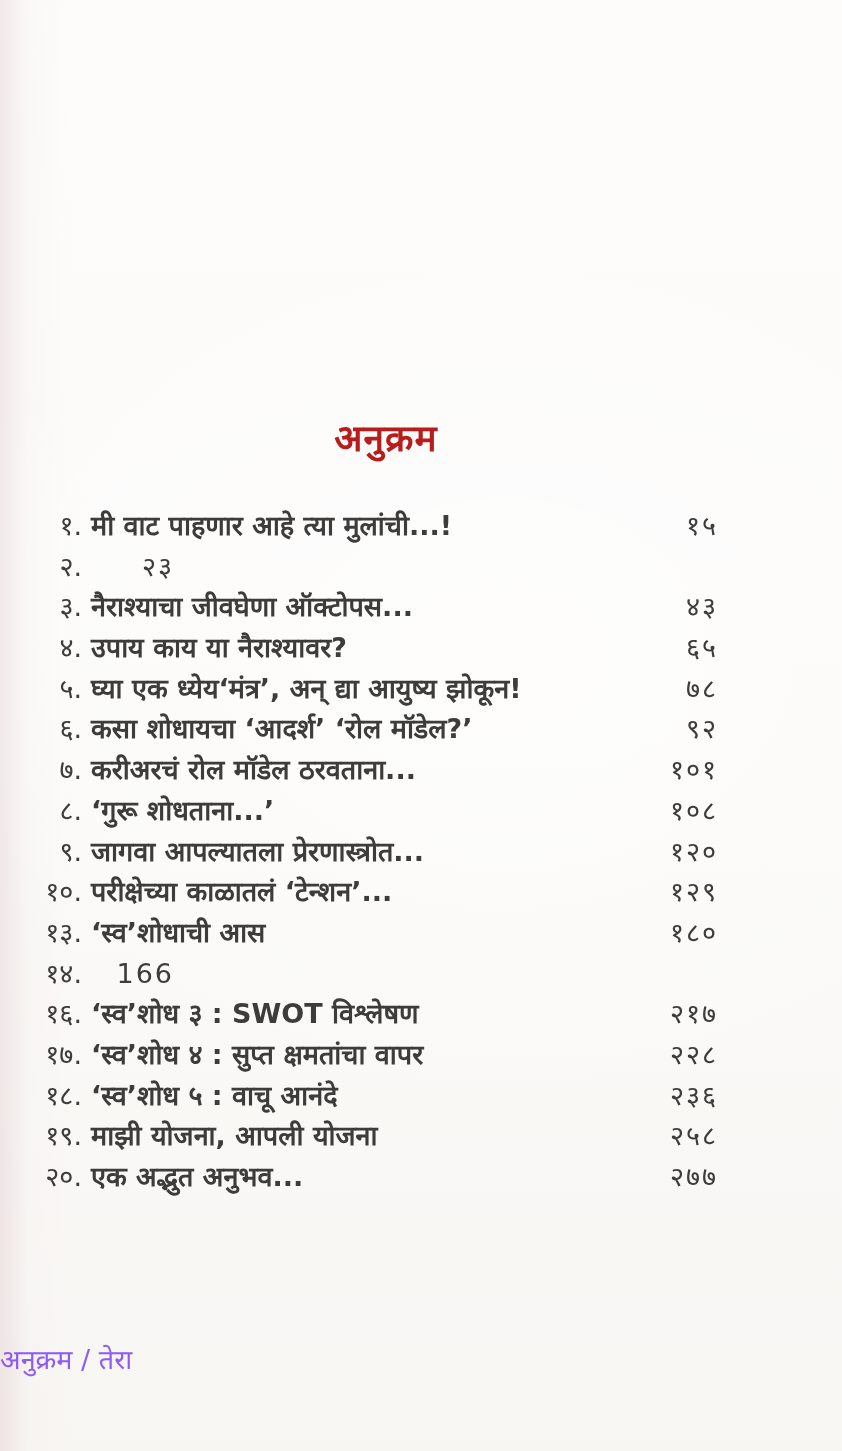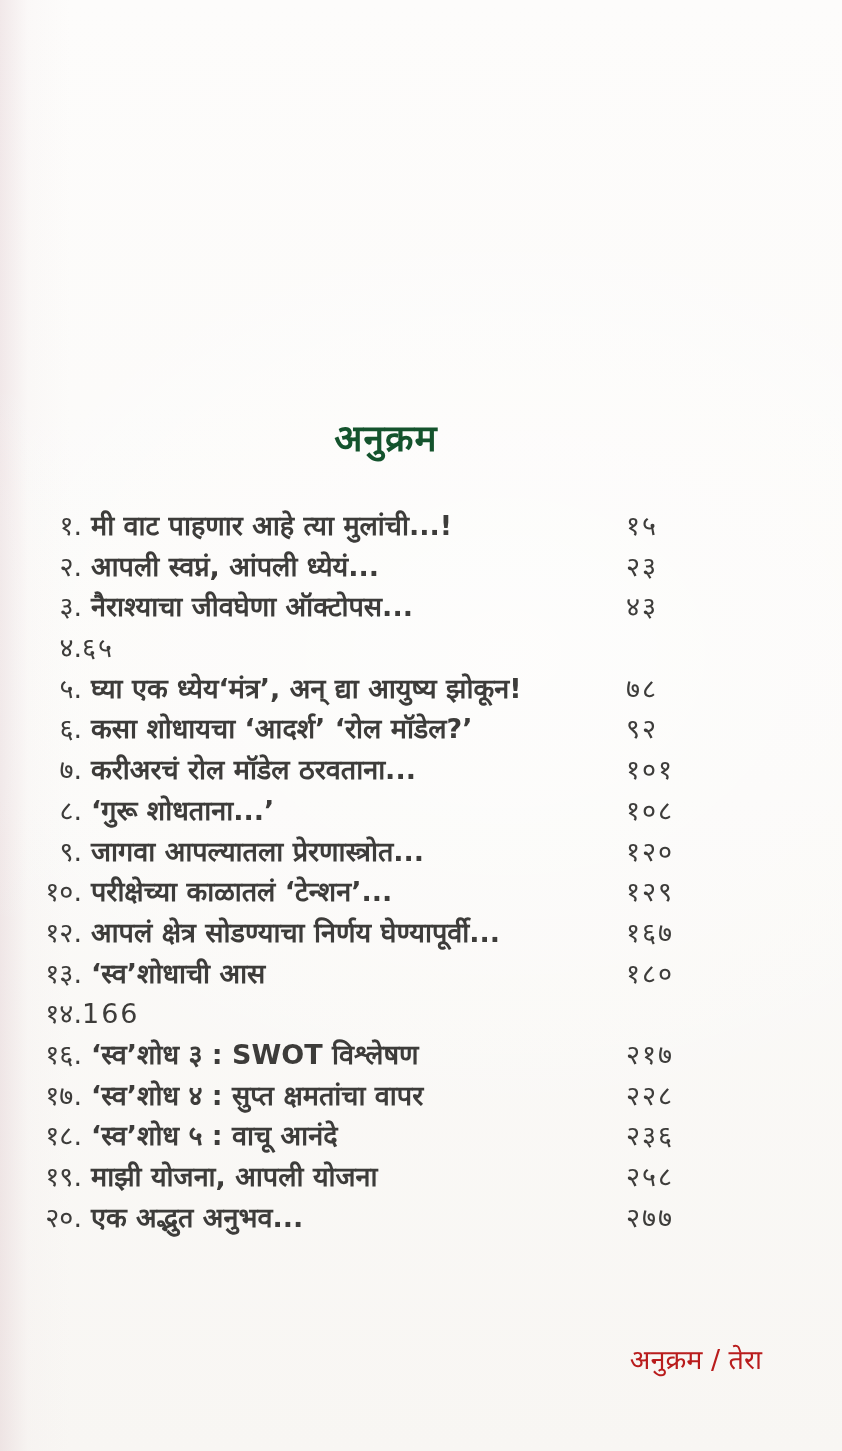--- a/index.html
+++ b/index.html
@@ -21,21 +21,21 @@
   }
   .page-title {
     position: absolute;
     top: 386px;
     left: 0;
     width: 772px;
     text-align: center;
     font-size: 37px;
     font-weight: 600;
     letter-spacing: 1px;
-    color: #14532d;
+    color: #b91c1c;
   }
   .toc {
     position: absolute;
     top: 506px;
     left: 42px;
     width: 676px;
   }
   .row {
     display: flex;
     align-items: baseline;
@@ -51,60 +51,61 @@
   }
   .t {
     flex: 1 1 auto;
     padding-left: 9px;
     overflow: hidden;
     font-weight: bold;
   }
   .p {
     flex: 0 0 auto;
     min-width: 92px;
+    text-align: right;
     letter-spacing: 2px;
   }
   .footer {
     position: absolute;
     top: 1340px;
     left: 0;
     width: 762px;
-    text-align: right;
+    text-align: left;
     font-size: 27px;
-    color: #b91c1c;
+    color: #8b5cf6;
   }
 </style>
 </head>
 <body>
 
 <div class="scan-shade"></div>
 
 <h1 class="page-title">अनुक्रम</h1>
 
 <div class="toc" id="toc">
   <div class="row">
     <span class="num">१.</span>
     <span class="t">मी वाट पाहणार आहे त्या मुलांची...!</span>
     <span class="p">१५</span>
   </div>
 
   <div class="row">
     <span class="num">२.</span>
-    <span class="t">आपली स्वप्नं, आंपली ध्येयं...</span>
     <span class="p">२३</span>
   </div>
 
   <div class="row">
     <span class="num">३.</span>
     <span class="t">नैराश्याचा जीवघेणा ऑक्टोपस...</span>
     <span class="p">४३</span>
   </div>
 
   <div class="row">
     <span class="num">४.</span>
+    <span class="t">उपाय काय या नैराश्यावर?</span>
     <span class="p">६५</span>
   </div>
 
   <div class="row">
     <span class="num">५.</span>
     <span class="t">घ्या एक ध्येय‘मंत्र’, अन् द्या आयुष्य झोकून!</span>
     <span class="p">७८</span>
   </div>
 
   <div class="row">
@@ -131,25 +132,20 @@
     <span class="p">१२०</span>
   </div>
 
   <div class="row">
     <span class="num">१०.</span>
     <span class="t">परीक्षेच्या काळातलं ‘टेन्शन’...</span>
     <span class="p">१२९</span>
   </div>
 
 
-  <div class="row">
-    <span class="num">१२.</span>
-    <span class="t">आपलं क्षेत्र सोडण्याचा निर्णय घेण्यापूर्वी...</span>
-    <span class="p">१६७</span>
-  </div>
 
   <div class="row">
     <span class="num">१३.</span>
     <span class="t">‘स्व’शोधाची आस</span>
     <span class="p">१८०</span>
   </div>
 
   <div class="row">
     <span class="num">१४.</span>
     <span class="p">166</span>

